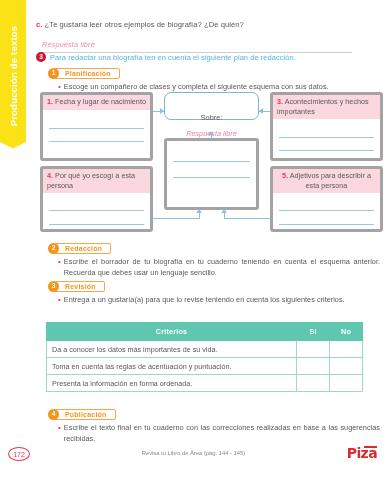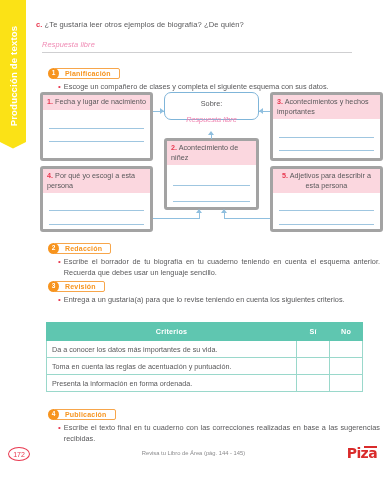--- a/index.html
+++ b/index.html
@@ -174,21 +174,21 @@
   #b2 { left: 124px; top: 46px; width: 95px; height: 72px; }
 
   
   #bc {
     position: absolute;
     left: 124px; top: 0; width: 95px; height: 28px;
     border: 1px solid #7fb5d9;
     border-radius: 7px;
     background: #fff;
     text-align: center;
-    padding-top: 6px;
+    padding-top: 20px;
   }
   #bc .sobre { font-size: 7.3px; color: #58585a; }
   #bc .resp  { font-size: 7.3px; color: #ef7fae; font-style: italic; margin-top: 7px; }
 
   
   .conn { position: absolute; background: #8fbfdf; }
   .arrow {
     position: absolute; width: 0; height: 0;
   }
   .arrow.right { border-top: 3px solid transparent; border-bottom: 3px solid transparent; border-left: 4px solid #8fbfdf; }
@@ -257,20 +257,24 @@
   <div id="content">
 
     <div class="q-line">
       <span class="qlabel">c.</span>
       <span>¿Te gustaría leer otros ejemplos de biografía? ¿De quién?</span>
     </div>
     <div class="answer-row">
       <span class="answer-pink">Respuesta libre</span>
     </div>
 
+    <div class="act-row">
+      <span class="red-circle">3</span>
+      <span class="act-text">Para redactar una biografía ten en cuenta el siguiente plan de redacción.</span>
+    </div>
 
     <div class="step" style="left:12px; top:68px;">
       <span class="num">1</span>
       <span class="lbl">Planificación</span>
     </div>
     <div class="bullet-para" style="left:22px; top:82px; width:320px;">
       <span class="dot">•</span>
       <span class="txt">Escoge un compañero de clases y completa el siguiente esquema con sus datos.</span>
     </div>
 
@@ -297,24 +301,20 @@
           <div class="rule" style="top:31px;"></div>
         </div>
       </div>
 
       <div id="bc">
         <div class="sobre">Sobre:</div>
         <div class="resp">Respuesta libre</div>
       </div>
 
       <div class="pbox" id="b2">
-        <div class="hd">
-          <span class="n">2.</span>
-          <span>Acontecimiento de niñez</span>
-        </div>
         <div class="body">
           <div class="rule" style="top:20px;"></div>
           <div class="rule" style="top:36px;"></div>
         </div>
       </div>
 
       <div class="pbox" id="b4">
         <div class="hd">
           <span class="n">4.</span>
           <span>Por qué yo escogí a esta persona</span>

